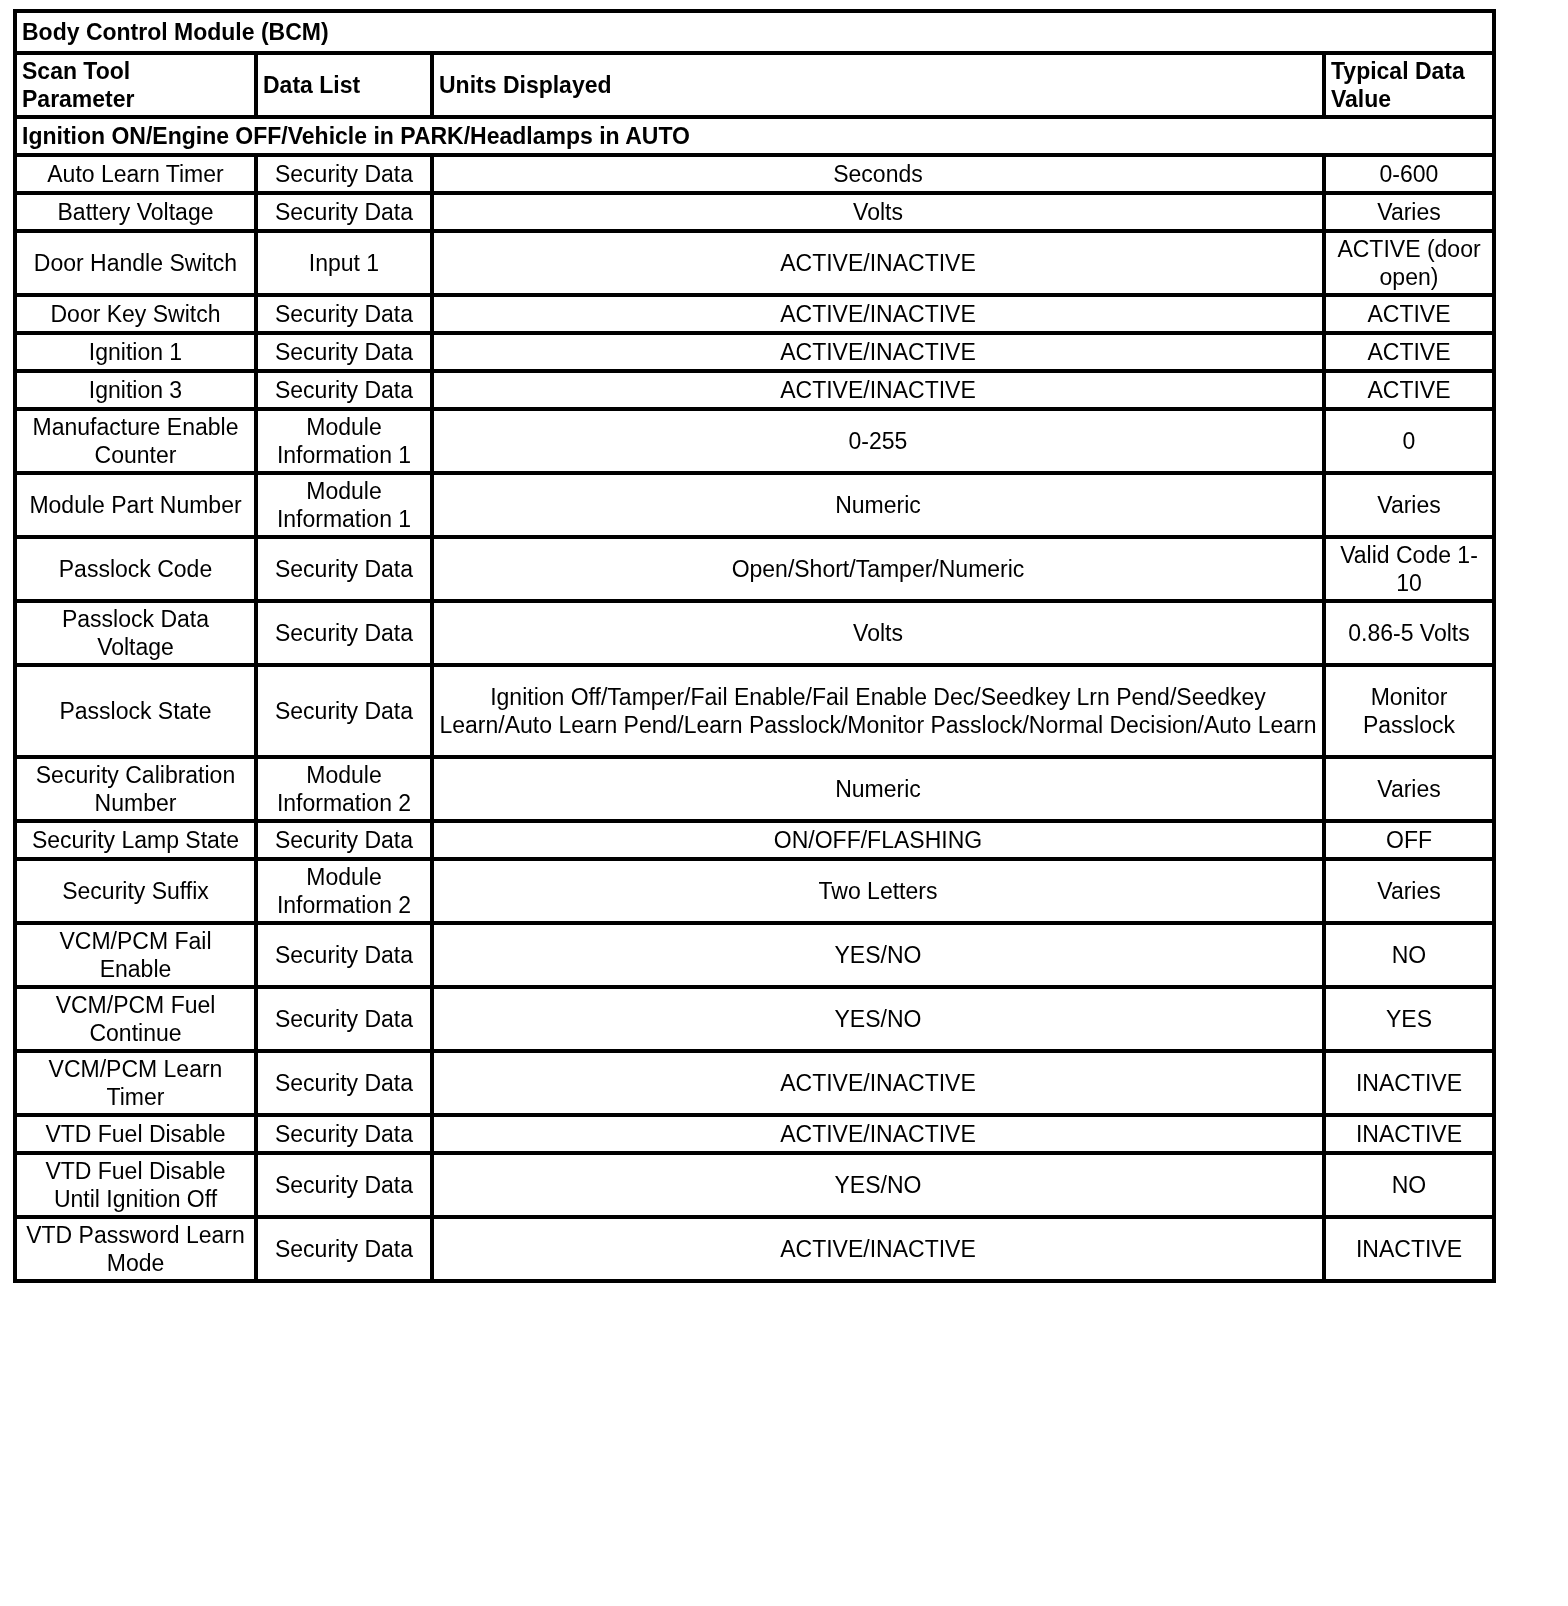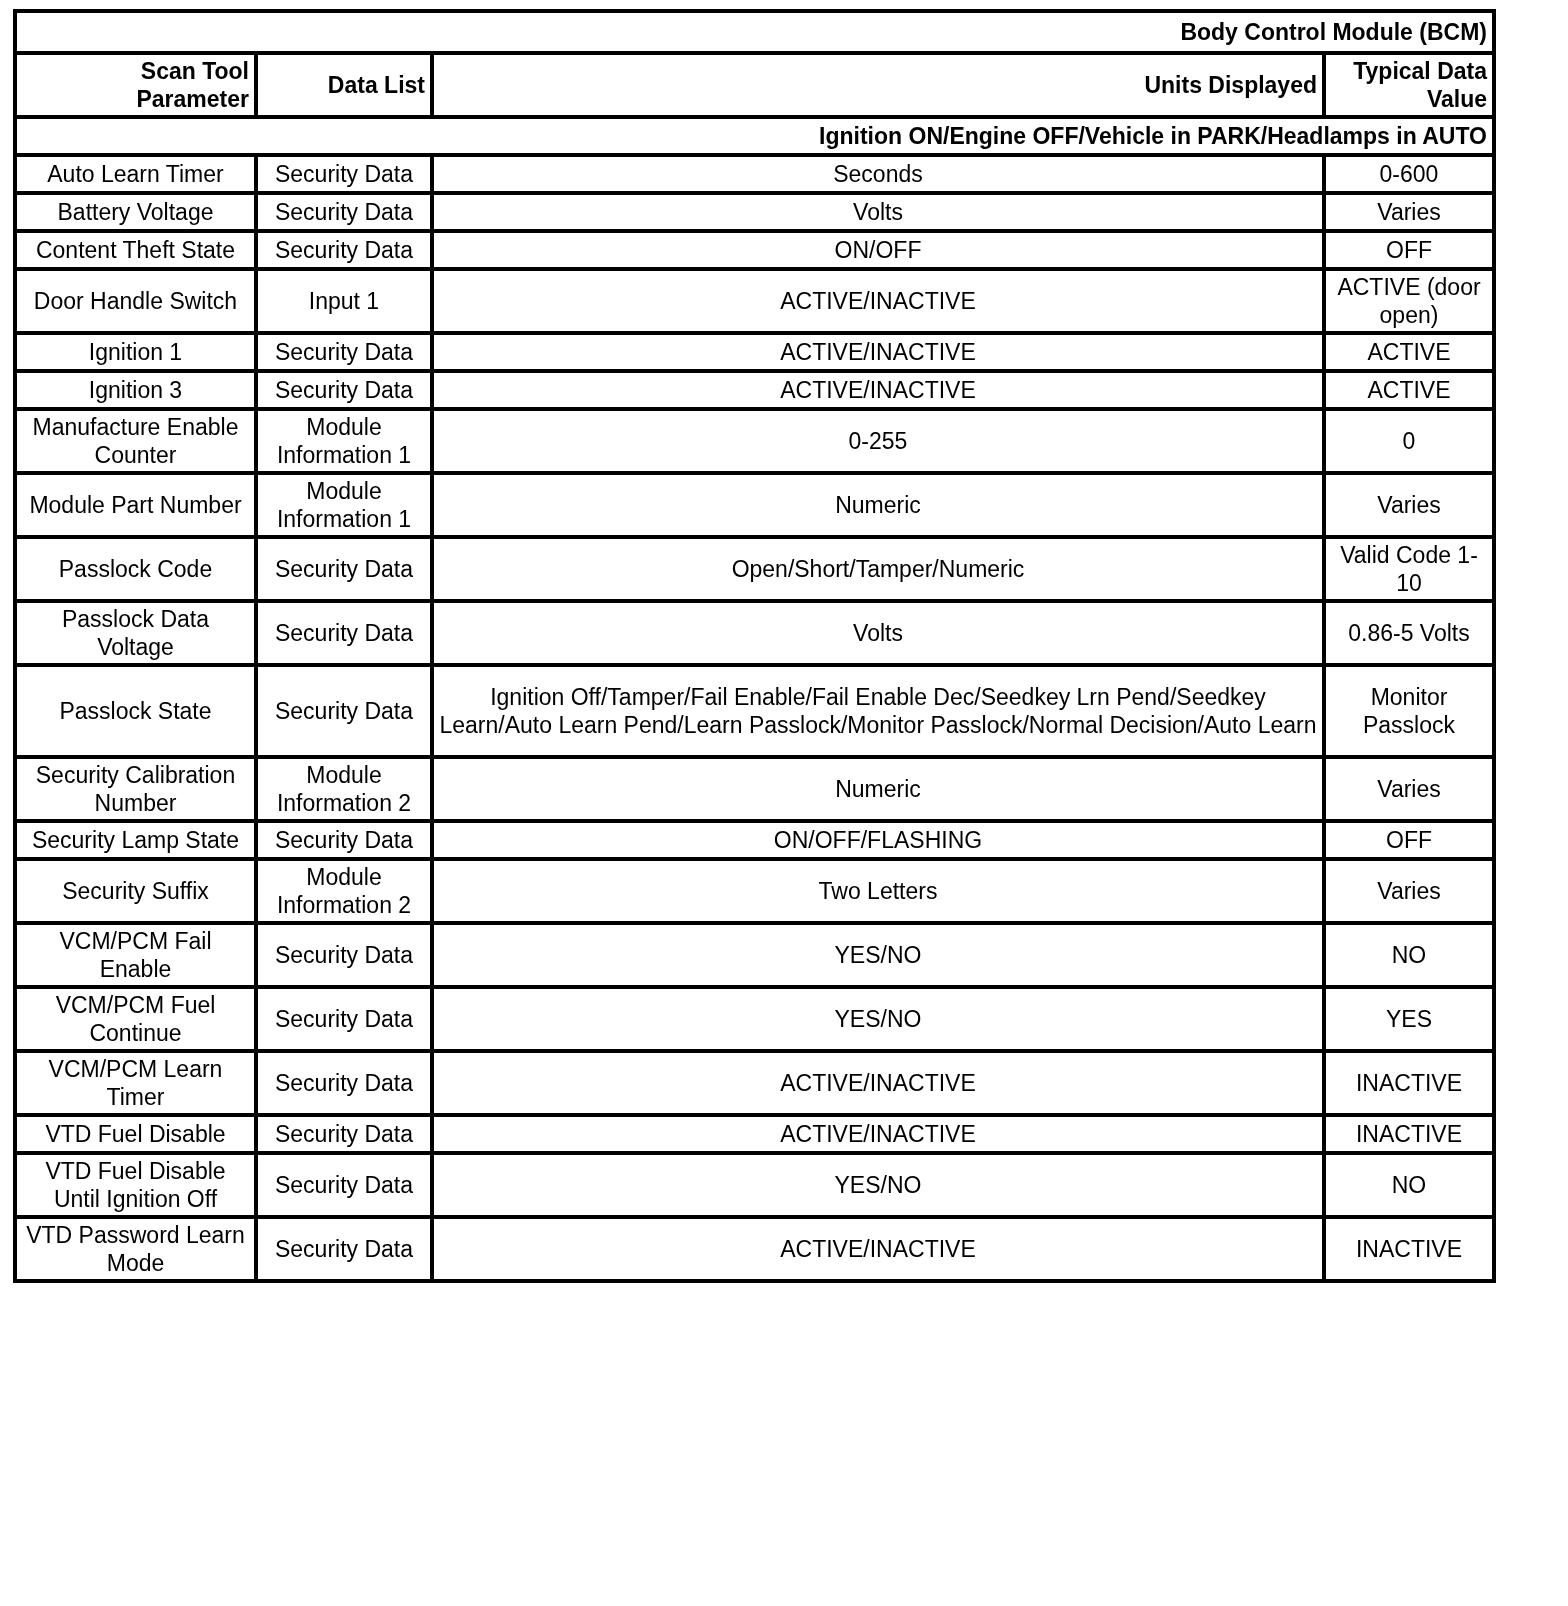--- a/index.html
+++ b/index.html
@@ -12,21 +12,21 @@
     font-size: 23px;
     color: #000;
     table-layout: fixed;
   }
   table.bcm td, table.bcm th {
     border: 4px solid #000;
     padding: 0 5px;
     line-height: 28px;
     vertical-align: middle;
   }
-  table.bcm th { font-weight: bold; text-align: right; }
+  table.bcm th { font-weight: bold; text-align: left; }
   .title-row th { height: 38px; }
   .hdr-row th { height: 60px; }
   .cond-row th { height: 34px; margin-top: 28px; }
   td.param { text-align: center; }
   td.dlist, td.units, td.typ { text-align: center; }
   tr.r1 td { height: 34px; }
   tr.r2 td { height: 60px; }
   tr.r3 td { height: 88px; }
 </style>
 </head>
@@ -59,31 +59,31 @@
         <td class="dlist">Security Data</td>
         <td class="units">Seconds</td>
         <td class="typ">0-600</td>
       </tr>
       <tr class="r1">
         <td class="param">Battery Voltage</td>
         <td class="dlist">Security Data</td>
         <td class="units">Volts</td>
         <td class="typ">Varies</td>
       </tr>
-      <tr class="r1">
-        <td class="param">Content Theft State</td>
-        <td class="dlist">Security Data</td>
-        <td class="units">ON/OFF</td>
-        <td class="typ">OFF</td>
-      </tr>
       <tr class="r2">
         <td class="param">Door Handle Switch</td>
         <td class="dlist">Input 1</td>
         <td class="units">ACTIVE/INACTIVE</td>
         <td class="typ">ACTIVE (door open)</td>
+      </tr>
+      <tr class="r1">
+        <td class="param">Door Key Switch</td>
+        <td class="dlist">Security Data</td>
+        <td class="units">ACTIVE/INACTIVE</td>
+        <td class="typ">ACTIVE</td>
       </tr>
       <tr class="r1">
         <td class="param">Ignition 1</td>
         <td class="dlist">Security Data</td>
         <td class="units">ACTIVE/INACTIVE</td>
         <td class="typ">ACTIVE</td>
       </tr>
       <tr class="r1">
         <td class="param">Ignition 3</td>
         <td class="dlist">Security Data</td>

